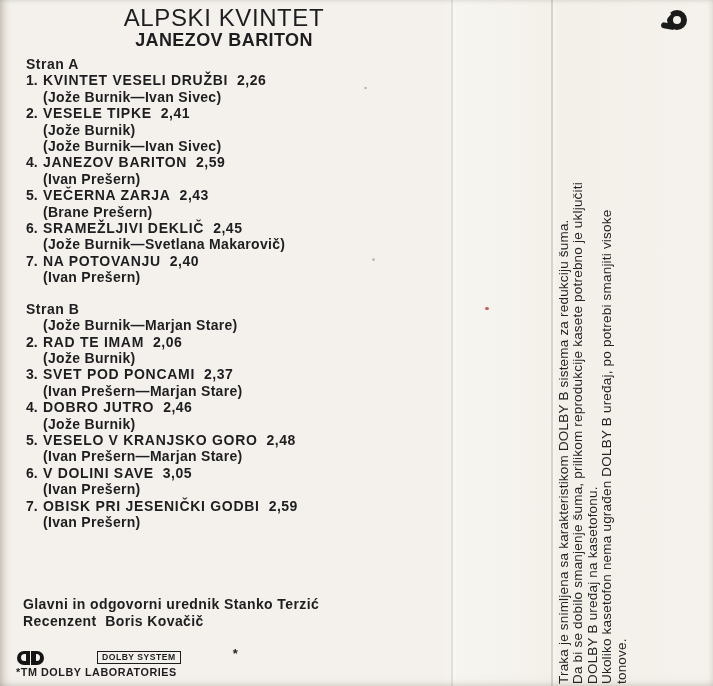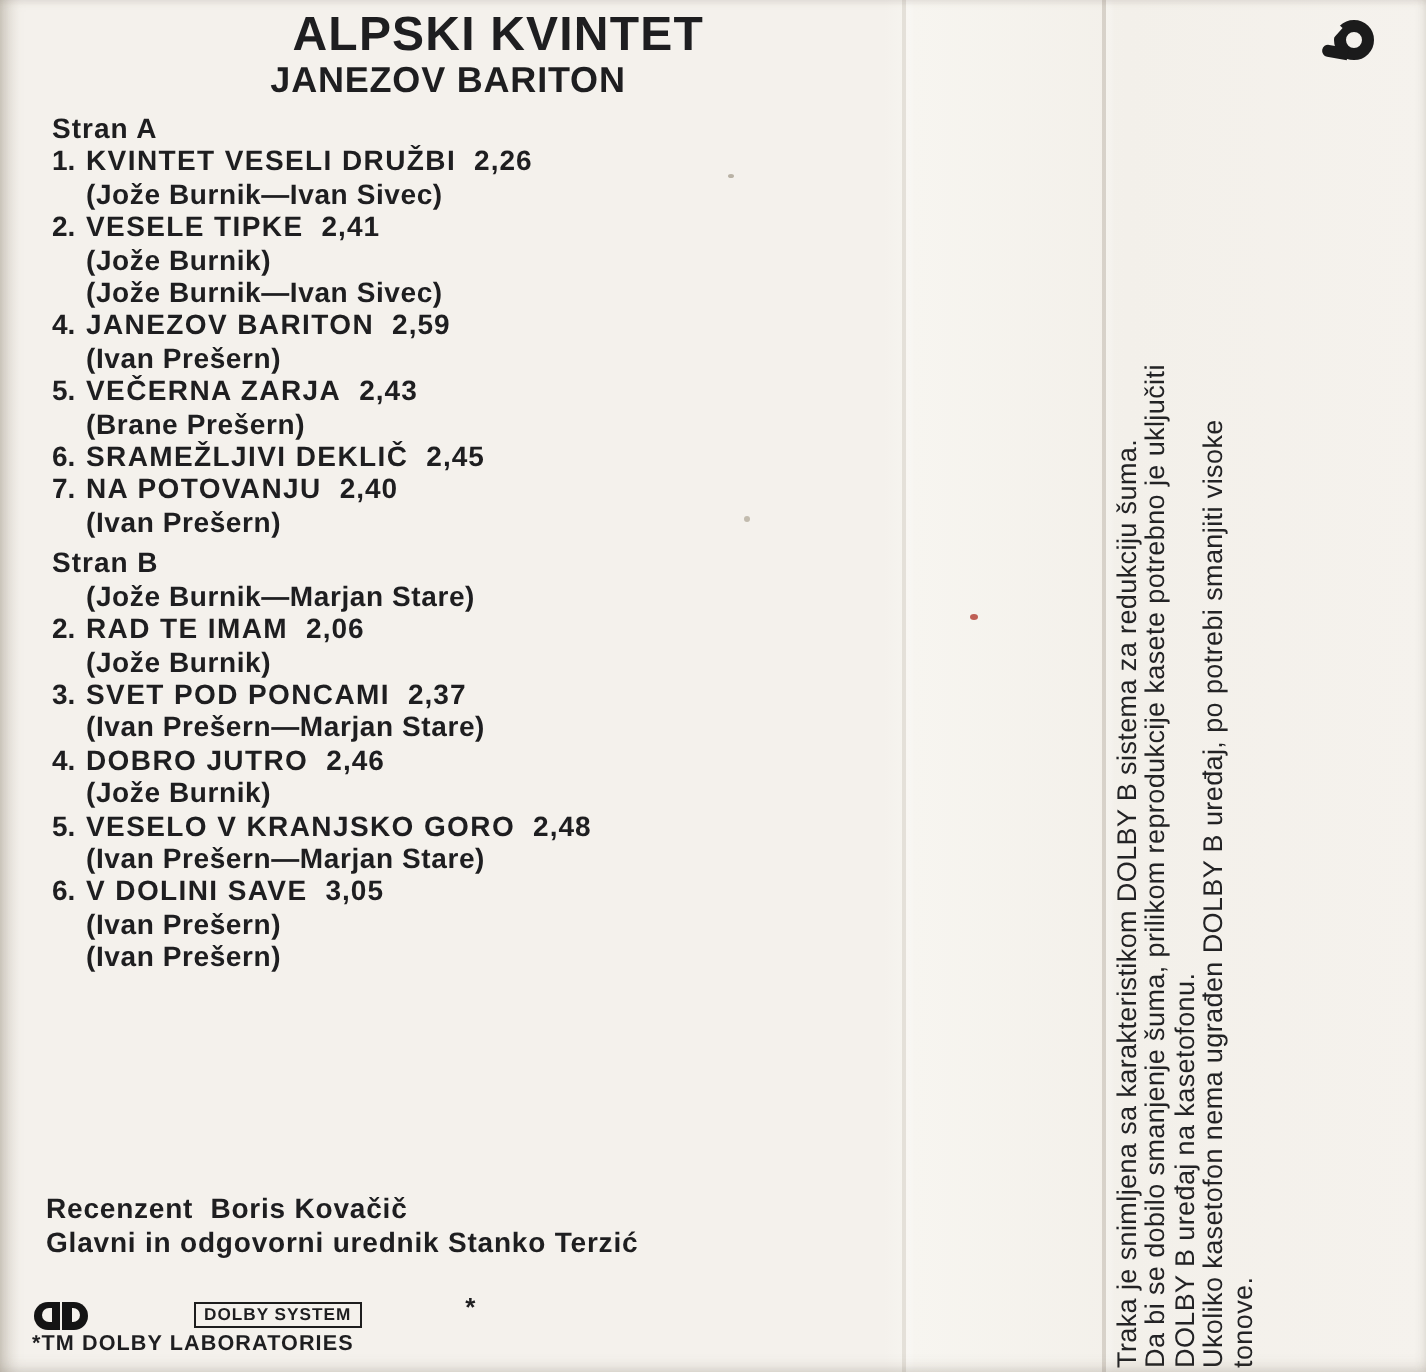--- a/index.html
+++ b/index.html
@@ -16,35 +16,35 @@
     box-shadow:inset 7px 0 9px -5px rgba(115,105,90,.38),
                inset 0 -5px 8px -4px rgba(115,105,90,.22),
                inset -3px 0 6px -3px rgba(115,105,90,.18),
                inset 0 3px 5px -3px rgba(115,105,90,.12);}
   .crease{position:absolute;top:0;bottom:0;width:2px;pointer-events:none;}
   #crease-a{left:451px;background:rgba(135,125,108,.16);box-shadow:2px 0 3px rgba(255,255,255,.55);}
   #crease-b{left:551px;background:rgba(135,125,108,.26);box-shadow:2px 0 3px rgba(255,255,255,.5);}
 
   
   #header{position:absolute;left:96px;top:5px;width:256px;text-align:center;}
-  #title{font-size:24px;font-weight:700;letter-spacing:.6px;line-height:25px;white-space:nowrap;text-align:right;}
+  #title{font-size:24px;font-weight:400;letter-spacing:.6px;line-height:25px;white-space:nowrap;}
   #subtitle{font-size:18px;font-weight:700;letter-spacing:.4px;line-height:21px;white-space:nowrap;}
 
   
   #label-mark{position:absolute;left:661px;top:9px;width:26px;height:23px;}
   #label-mark .lg-ring{position:absolute;right:0;top:1px;width:20px;height:20px;box-sizing:border-box;
     border:6px solid #1b1b1b;border-radius:50%;}
   #label-mark .lg-tail{position:absolute;left:0;bottom:3px;width:13px;height:6px;background:#1b1b1b;
     border-radius:3px 0 0 3px;transform:rotate(10deg);}
   #label-mark .lg-notch{position:absolute;left:5px;top:3px;width:3px;height:8px;background:#f5f2ed;transform:rotate(42deg);}
 
   
   #tracklist{position:absolute;left:26px;top:56px;font-size:14px;font-weight:700;line-height:16.4px;}
   .side{margin:0;}
-  .side + .side{margin-top:4px;}
+  .side + .side{margin-top:15px;}
   .side-label{letter-spacing:.5px;}
   .t-line{white-space:nowrap;letter-spacing:.7px;}
   .t-num{display:inline-block;min-width:17px;letter-spacing:0;}
   .t-dur{margin-left:9px;letter-spacing:.5px;}
   .t-credit{padding-left:17px;letter-spacing:.3px;white-space:nowrap;}
 
   
   #credits{position:absolute;left:23px;top:596px;font-size:14px;font-weight:700;line-height:17.2px;}
   #credits div{white-space:pre-wrap;letter-spacing:.4px;}
 
@@ -98,43 +98,45 @@
         <div class="t-line"><span class="t-num">1.</span><span class="t-title">KVINTET VESELI DRUŽBI</span><span class="t-dur">2,26</span></div>
         <div class="t-credit">(Jože Burnik—Ivan Sivec)</div>
         <div class="t-line"><span class="t-num">2.</span><span class="t-title">VESELE TIPKE</span><span class="t-dur">2,41</span></div>
         <div class="t-credit">(Jože Burnik)</div>
         <div class="t-credit">(Jože Burnik—Ivan Sivec)</div>
         <div class="t-line"><span class="t-num">4.</span><span class="t-title">JANEZOV BARITON</span><span class="t-dur">2,59</span></div>
         <div class="t-credit">(Ivan Prešern)</div>
         <div class="t-line"><span class="t-num">5.</span><span class="t-title">VEČERNA ZARJA</span><span class="t-dur">2,43</span></div>
         <div class="t-credit">(Brane Prešern)</div>
         <div class="t-line"><span class="t-num">6.</span><span class="t-title">SRAMEŽLJIVI DEKLIČ</span><span class="t-dur">2,45</span></div>
+        <div class="t-credit">(Jože Burnik—Svetlana Makarovič)</div>
         <div class="t-line"><span class="t-num">7.</span><span class="t-title">NA POTOVANJU</span><span class="t-dur">2,40</span></div>
         <div class="t-credit">(Ivan Prešern)</div>
       </div>
       <div class="side">
         <div class="side-label">Stran B</div>
         <div class="t-credit">(Jože Burnik—Marjan Stare)</div>
         <div class="t-line"><span class="t-num">2.</span><span class="t-title">RAD TE IMAM</span><span class="t-dur">2,06</span></div>
         <div class="t-credit">(Jože Burnik)</div>
         <div class="t-line"><span class="t-num">3.</span><span class="t-title">SVET POD PONCAMI</span><span class="t-dur">2,37</span></div>
         <div class="t-credit">(Ivan Prešern—Marjan Stare)</div>
         <div class="t-line"><span class="t-num">4.</span><span class="t-title">DOBRO JUTRO</span><span class="t-dur">2,46</span></div>
         <div class="t-credit">(Jože Burnik)</div>
         <div class="t-line"><span class="t-num">5.</span><span class="t-title">VESELO V KRANJSKO GORO</span><span class="t-dur">2,48</span></div>
         <div class="t-credit">(Ivan Prešern—Marjan Stare)</div>
         <div class="t-line"><span class="t-num">6.</span><span class="t-title">V DOLINI SAVE</span><span class="t-dur">3,05</span></div>
         <div class="t-credit">(Ivan Prešern)</div>
+        <div class="t-line"><span class="t-num">7.</span><span class="t-title">OBISK PRI JESENIČKI GODBI</span><span class="t-dur">2,59</span></div>
         <div class="t-credit">(Ivan Prešern)</div>
       </div>
     </div>
 
   <div id="credits">
+    <div>Glavni in odgovorni urednik Stanko Terzić</div>
     <div>Recenzent  Boris Kovačič</div>
-    <div>Glavni in odgovorni urednik Stanko Terzić</div>
   </div>
 
   <div id="dolby-row">
     <span id="dd-logo">
       <span class="dd dd-left">
           <span class="dd-hole"></span>
         </span>
       <span class="dd dd-right">
           <span class="dd-hole"></span>
         </span>

